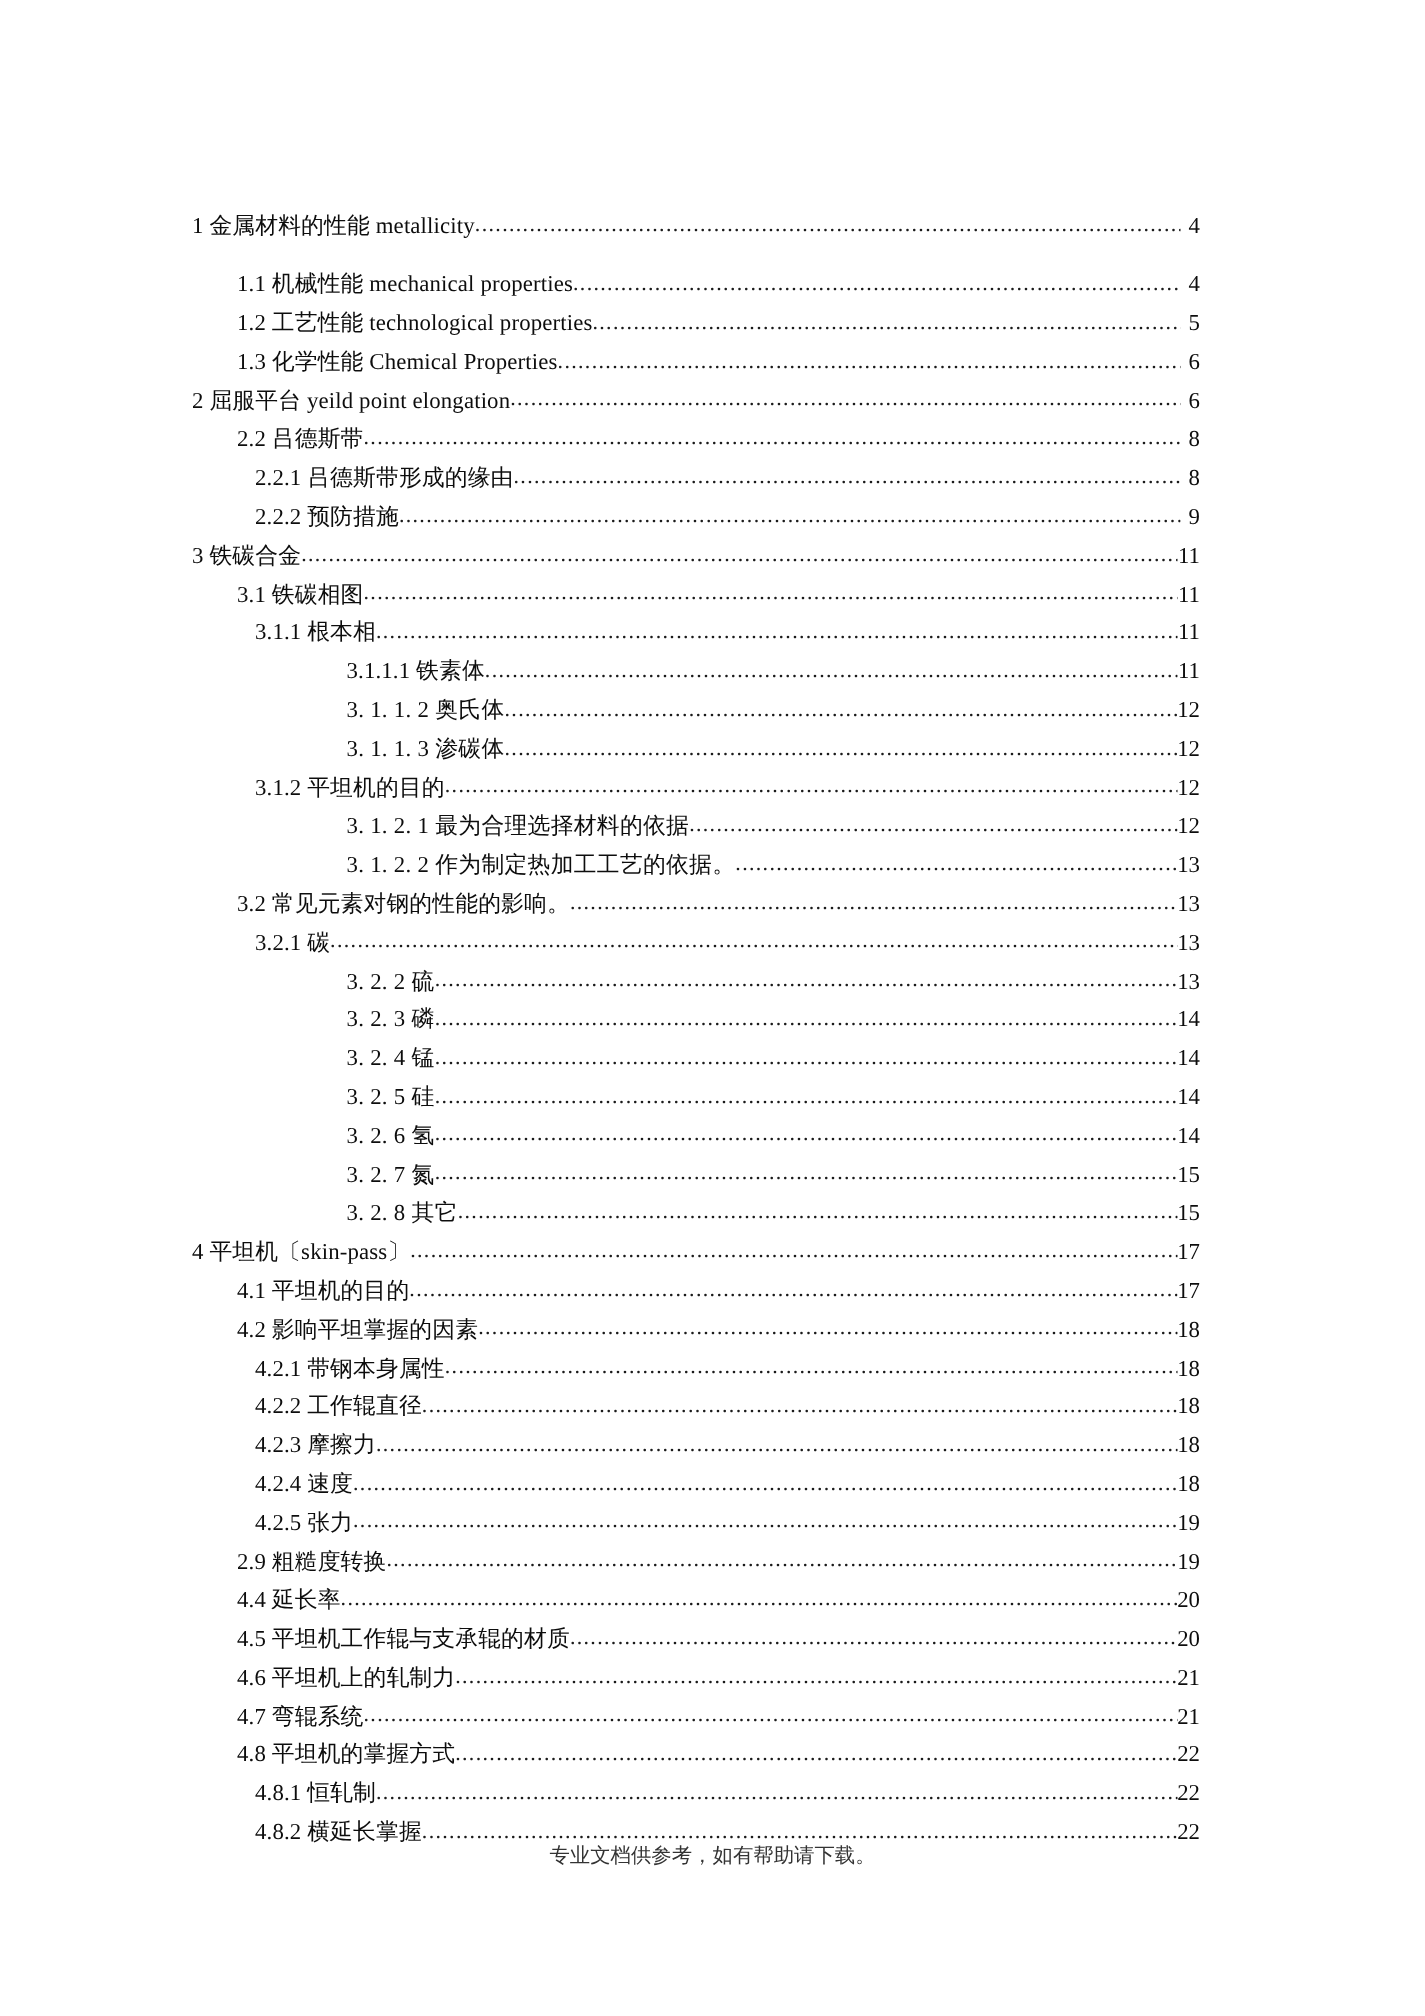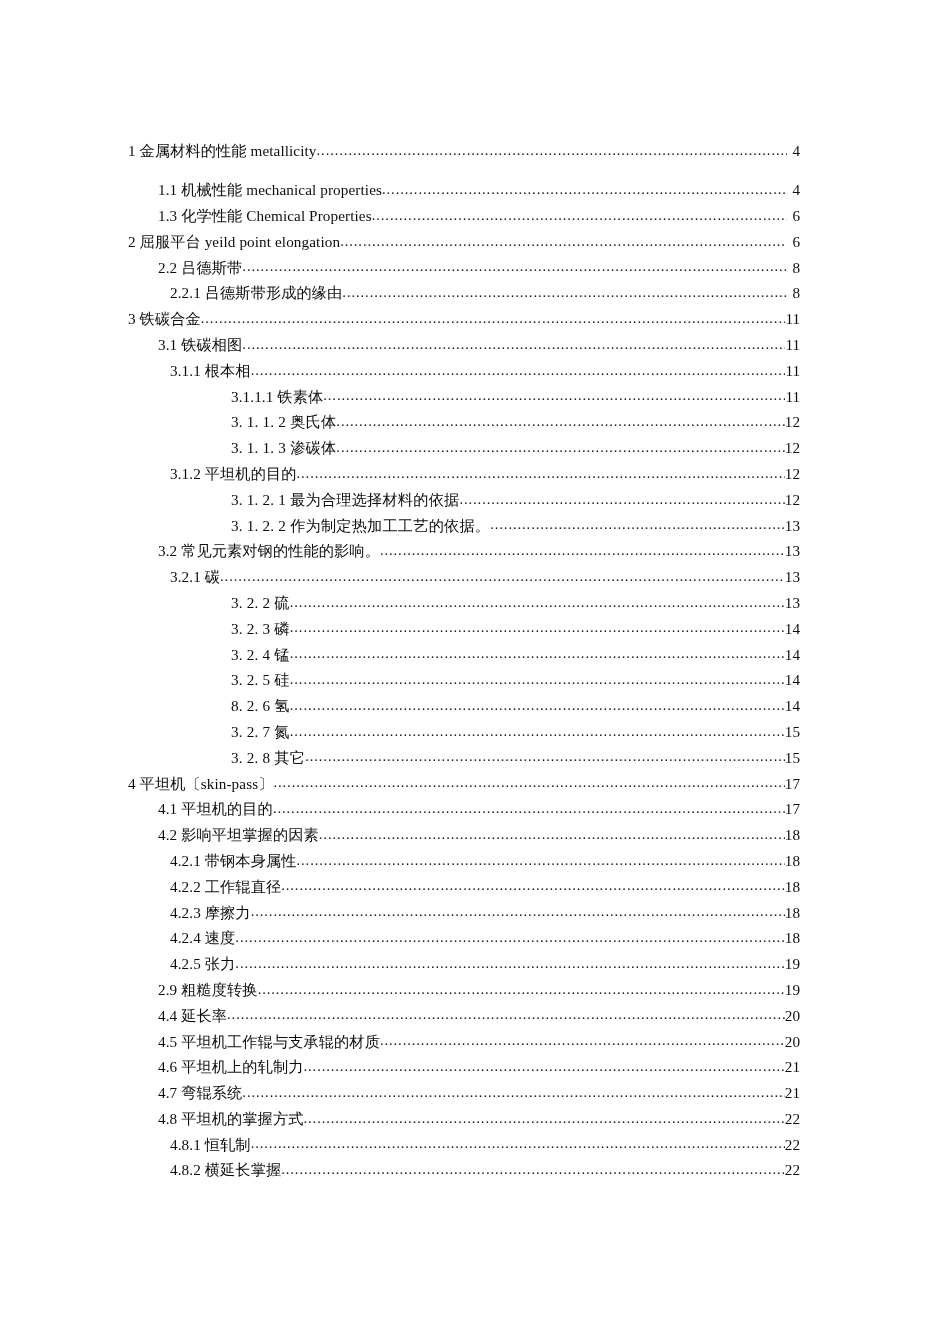--- a/index.html
+++ b/index.html
@@ -107,39 +107,49 @@
         <span class="label">1 金属材料的性能  metallicity</span>
         <span class="leaders"></span>
         <span class="pageno">4</span>
       </div>
       <div class="toc-entry lvl2 sp-gap">
         <span class="label">1.1 机械性能  mechanical properties</span>
         <span class="leaders"></span>
         <span class="pageno">4</span>
       </div>
       <div class="toc-entry lvl2 sp-normal">
+        <span class="label">1.2 工艺性能  technological properties</span>
+        <span class="leaders"></span>
+        <span class="pageno">5</span>
+      </div>
+      <div class="toc-entry lvl2 sp-normal">
         <span class="label">1.3 化学性能 Chemical Properties</span>
         <span class="leaders"></span>
         <span class="pageno">6</span>
       </div>
       <div class="toc-entry lvl1 sp-normal">
         <span class="label">2 屈服平台  yeild point elongation</span>
         <span class="leaders"></span>
         <span class="pageno">6</span>
       </div>
       <div class="toc-entry lvl2 sp-normal">
         <span class="label">2.2 吕德斯带</span>
         <span class="leaders"></span>
         <span class="pageno">8</span>
       </div>
       <div class="toc-entry lvl3 sp-normal">
         <span class="label">2.2.1  吕德斯带形成的缘由</span>
         <span class="leaders"></span>
         <span class="pageno">8</span>
       </div>
+      <div class="toc-entry lvl3 sp-normal">
+        <span class="label">2.2.2  预防措施</span>
+        <span class="leaders"></span>
+        <span class="pageno">9</span>
+      </div>
       <div class="toc-entry lvl1 sp-normal">
         <span class="label">3 铁碳合金</span>
         <span class="leaders"></span>
         <span class="pageno">11</span>
       </div>
       <div class="toc-entry lvl2 sp-normal">
         <span class="label">3.1 铁碳相图</span>
         <span class="leaders"></span>
         <span class="pageno">11</span>
       </div>
@@ -202,21 +212,21 @@
         <span class="label">3. 2. 4  锰</span>
         <span class="leaders"></span>
         <span class="pageno">14</span>
       </div>
       <div class="toc-entry lvl4 sp-normal spaced">
         <span class="label">3. 2. 5  硅</span>
         <span class="leaders"></span>
         <span class="pageno">14</span>
       </div>
       <div class="toc-entry lvl4 sp-normal spaced">
-        <span class="label">8. 2. 6  氢</span>
+        <span class="label">3. 2. 6  氢</span>
         <span class="leaders"></span>
         <span class="pageno">14</span>
       </div>
       <div class="toc-entry lvl4 sp-normal spaced">
         <span class="label">3. 2. 7  氮</span>
         <span class="leaders"></span>
         <span class="pageno">15</span>
       </div>
       <div class="toc-entry lvl4 sp-normal spaced">
         <span class="label">3. 2. 8  其它</span>
@@ -298,14 +308,15 @@
         <span class="leaders"></span>
         <span class="pageno">22</span>
       </div>
       <div class="toc-entry lvl3 sp-normal">
         <span class="label">4.8.2 横延长掌握</span>
         <span class="leaders"></span>
         <span class="pageno">22</span>
       </div>
     </div>
 
+  <div id="footer-note">专业文档供参考，如有帮助请下载。</div>
 
 </div>
 
 </body></html>

